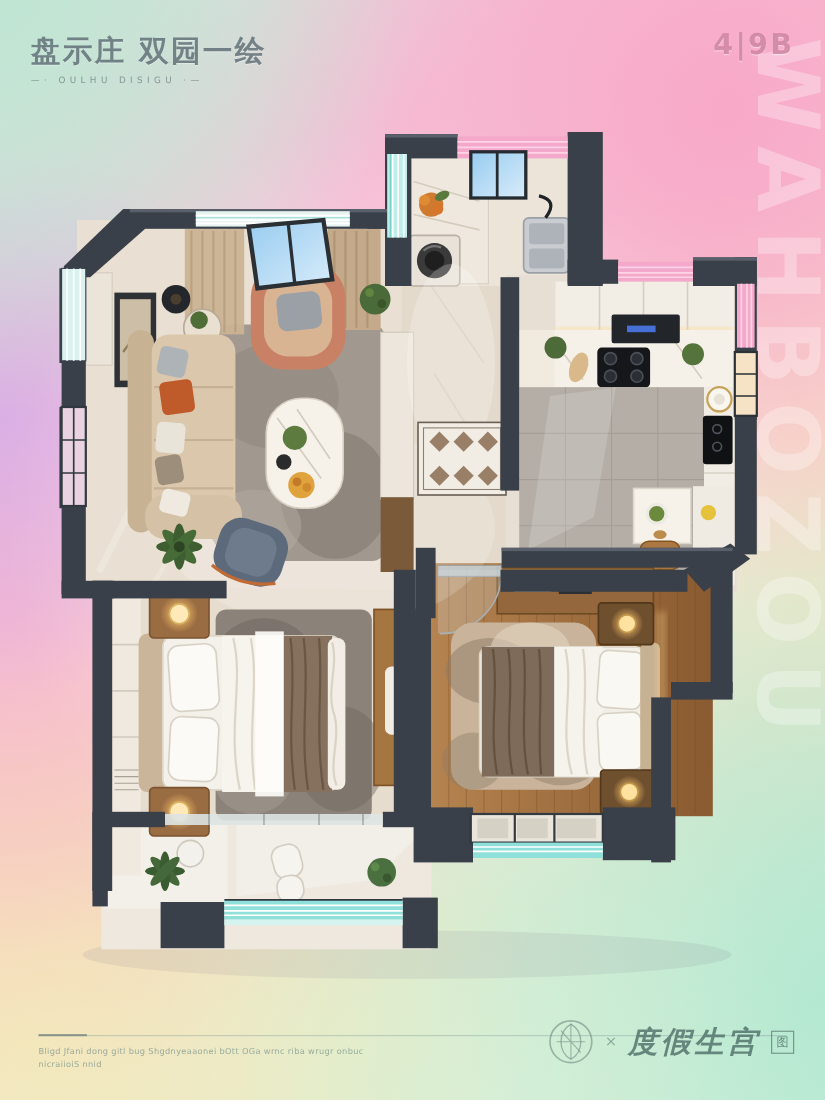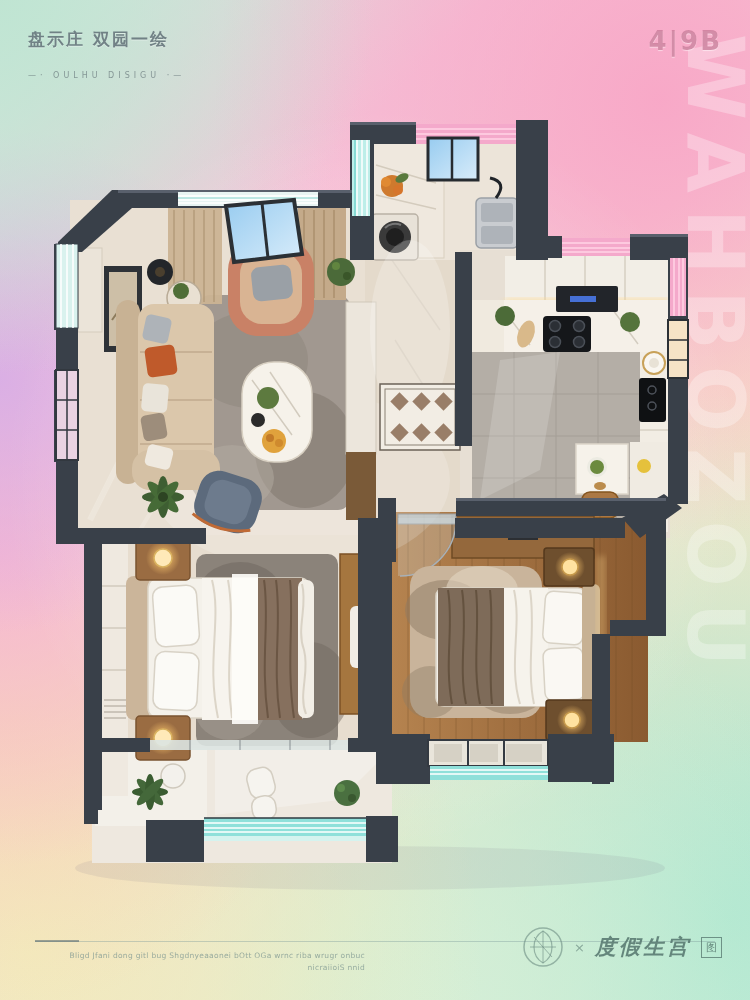--- a/index.html
+++ b/index.html
@@ -16,36 +16,36 @@
       radial-gradient(circle at 97% 92%, rgba(168,230,207,.95) 0%, rgba(168,230,207,0) 45%),
       radial-gradient(circle at 100% 55%, rgba(249,232,201,.9) 0%, rgba(249,232,201,0) 38%),
       linear-gradient(135deg,#cdeedd 0%,#f5c3d8 28%,#f8c9d3 50%,#f3e6c8 72%,#cdeedd 100%);
   }
   .center-wash{position:absolute;inset:0;background:radial-gradient(circle at 50% 48%, rgba(255,255,255,.38) 0%, rgba(255,255,255,0) 58%);}
   .watermark{position:absolute;top:34px;right:-10px;writing-mode:vertical-rl;
     font-size:78px;font-weight:700;letter-spacing:16px;color:rgba(255,255,255,.30);
     z-index:1;user-select:none;}
   .plan-wrap{position:absolute;inset:0;z-index:2;}
   .header{position:absolute;left:28px;top:28px;z-index:3;}
-  .title{font-size:17px;font-weight:700;letter-spacing:2px;color:rgba(90,106,114,.82);
+  .title{font-size:27px;font-weight:700;letter-spacing:2px;color:rgba(90,106,114,.82);
     text-shadow:0 1px 0 rgba(255,255,255,.35);}
-  .subtitle{margin-top:20px;text-align:right;font-size:8px;letter-spacing:4px;color:rgba(110,125,128,.75);}
+  .subtitle{margin-top:4px;text-align:left;font-size:8px;letter-spacing:4px;color:rgba(110,125,128,.75);}
   .unit-code{position:absolute;top:26px;right:28px;z-index:3;font-size:26px;font-weight:700;
     letter-spacing:2px;color:rgba(201,123,152,.8);text-shadow:0 1px 1px rgba(255,255,255,.5);}
   .footer-divider{position:absolute;left:35px;top:941px;width:680px;height:1px;
     background:rgba(125,155,155,.4);z-index:3;}
   .footer-divider::before{content:"";position:absolute;left:0;top:-1px;width:44px;height:2px;
     background:rgba(80,100,110,.55);}
   .disclaimer{position:absolute;left:35px;top:950px;width:330px;z-index:3;
-    font-size:7.5px;line-height:1.6;letter-spacing:.3px;color:rgba(128,152,146,.78);text-align:right;}
+    font-size:7.5px;line-height:1.6;letter-spacing:.3px;color:rgba(128,152,146,.78);}
   .logo{position:absolute;right:28px;top:926px;z-index:3;display:flex;align-items:center;gap:10px;}
   .logo-emblem{width:42px;height:42px;color:rgba(108,140,130,.6);}
   .logo-x{font-size:13px;color:rgba(108,140,130,.7);}
   .logo-brand{font-family:"DejaVu Serif","Liberation Serif",serif;font-style:italic;font-weight:700;
-    font-size:21px;letter-spacing:3px;color:rgba(84,116,108,.85);}
+    font-size:27px;letter-spacing:3px;color:rgba(84,116,108,.85);}
   .logo-seal{width:19px;height:19px;border:1.5px solid rgba(84,116,108,.75);display:grid;
     place-items:center;font-size:11px;color:rgba(84,116,108,.8);}
 </style>
 </head>
 <body>
 
 <div class="poster">
   <div class="center-wash"></div>
 
   <div class="watermark">WAHBOZOU</div>

